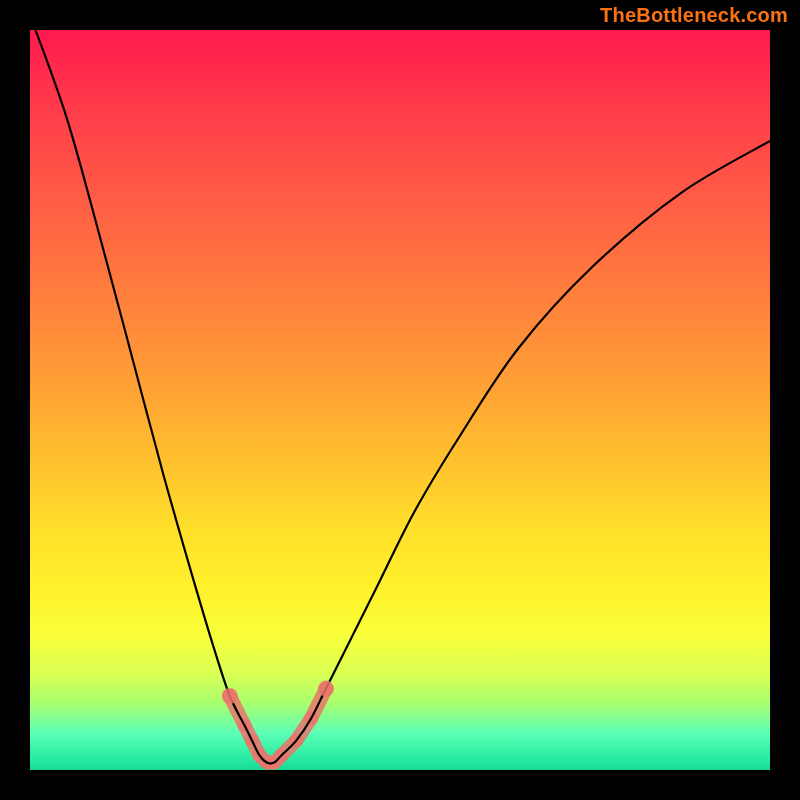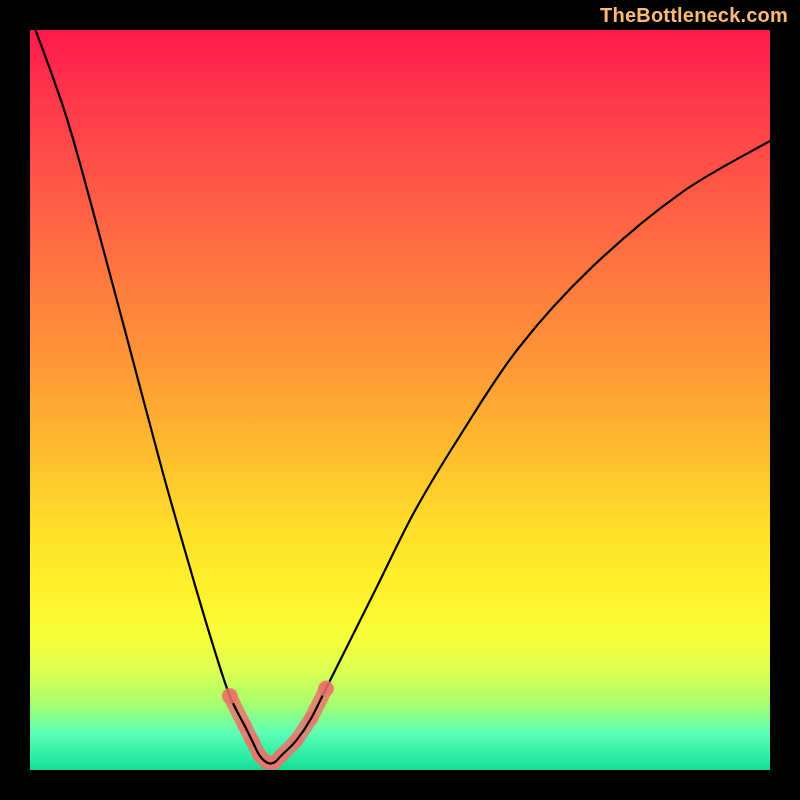--- a/index.html
+++ b/index.html
@@ -14,21 +14,21 @@
   .stage {
     position: relative;
     width: 800px;
     height: 800px;
     background: #000;
   }
   .watermark {
     position: absolute;
     top: 4px;
     right: 12px;
-    color: #fdba74;
+    color: #f97316;
     font-size: 20px;
     font-weight: 600;
     letter-spacing: 0.2px;
     user-select: none;
   }
   .plot-area {
     position: absolute;
     left: 30px;
     top: 30px;
     width: 740px;

